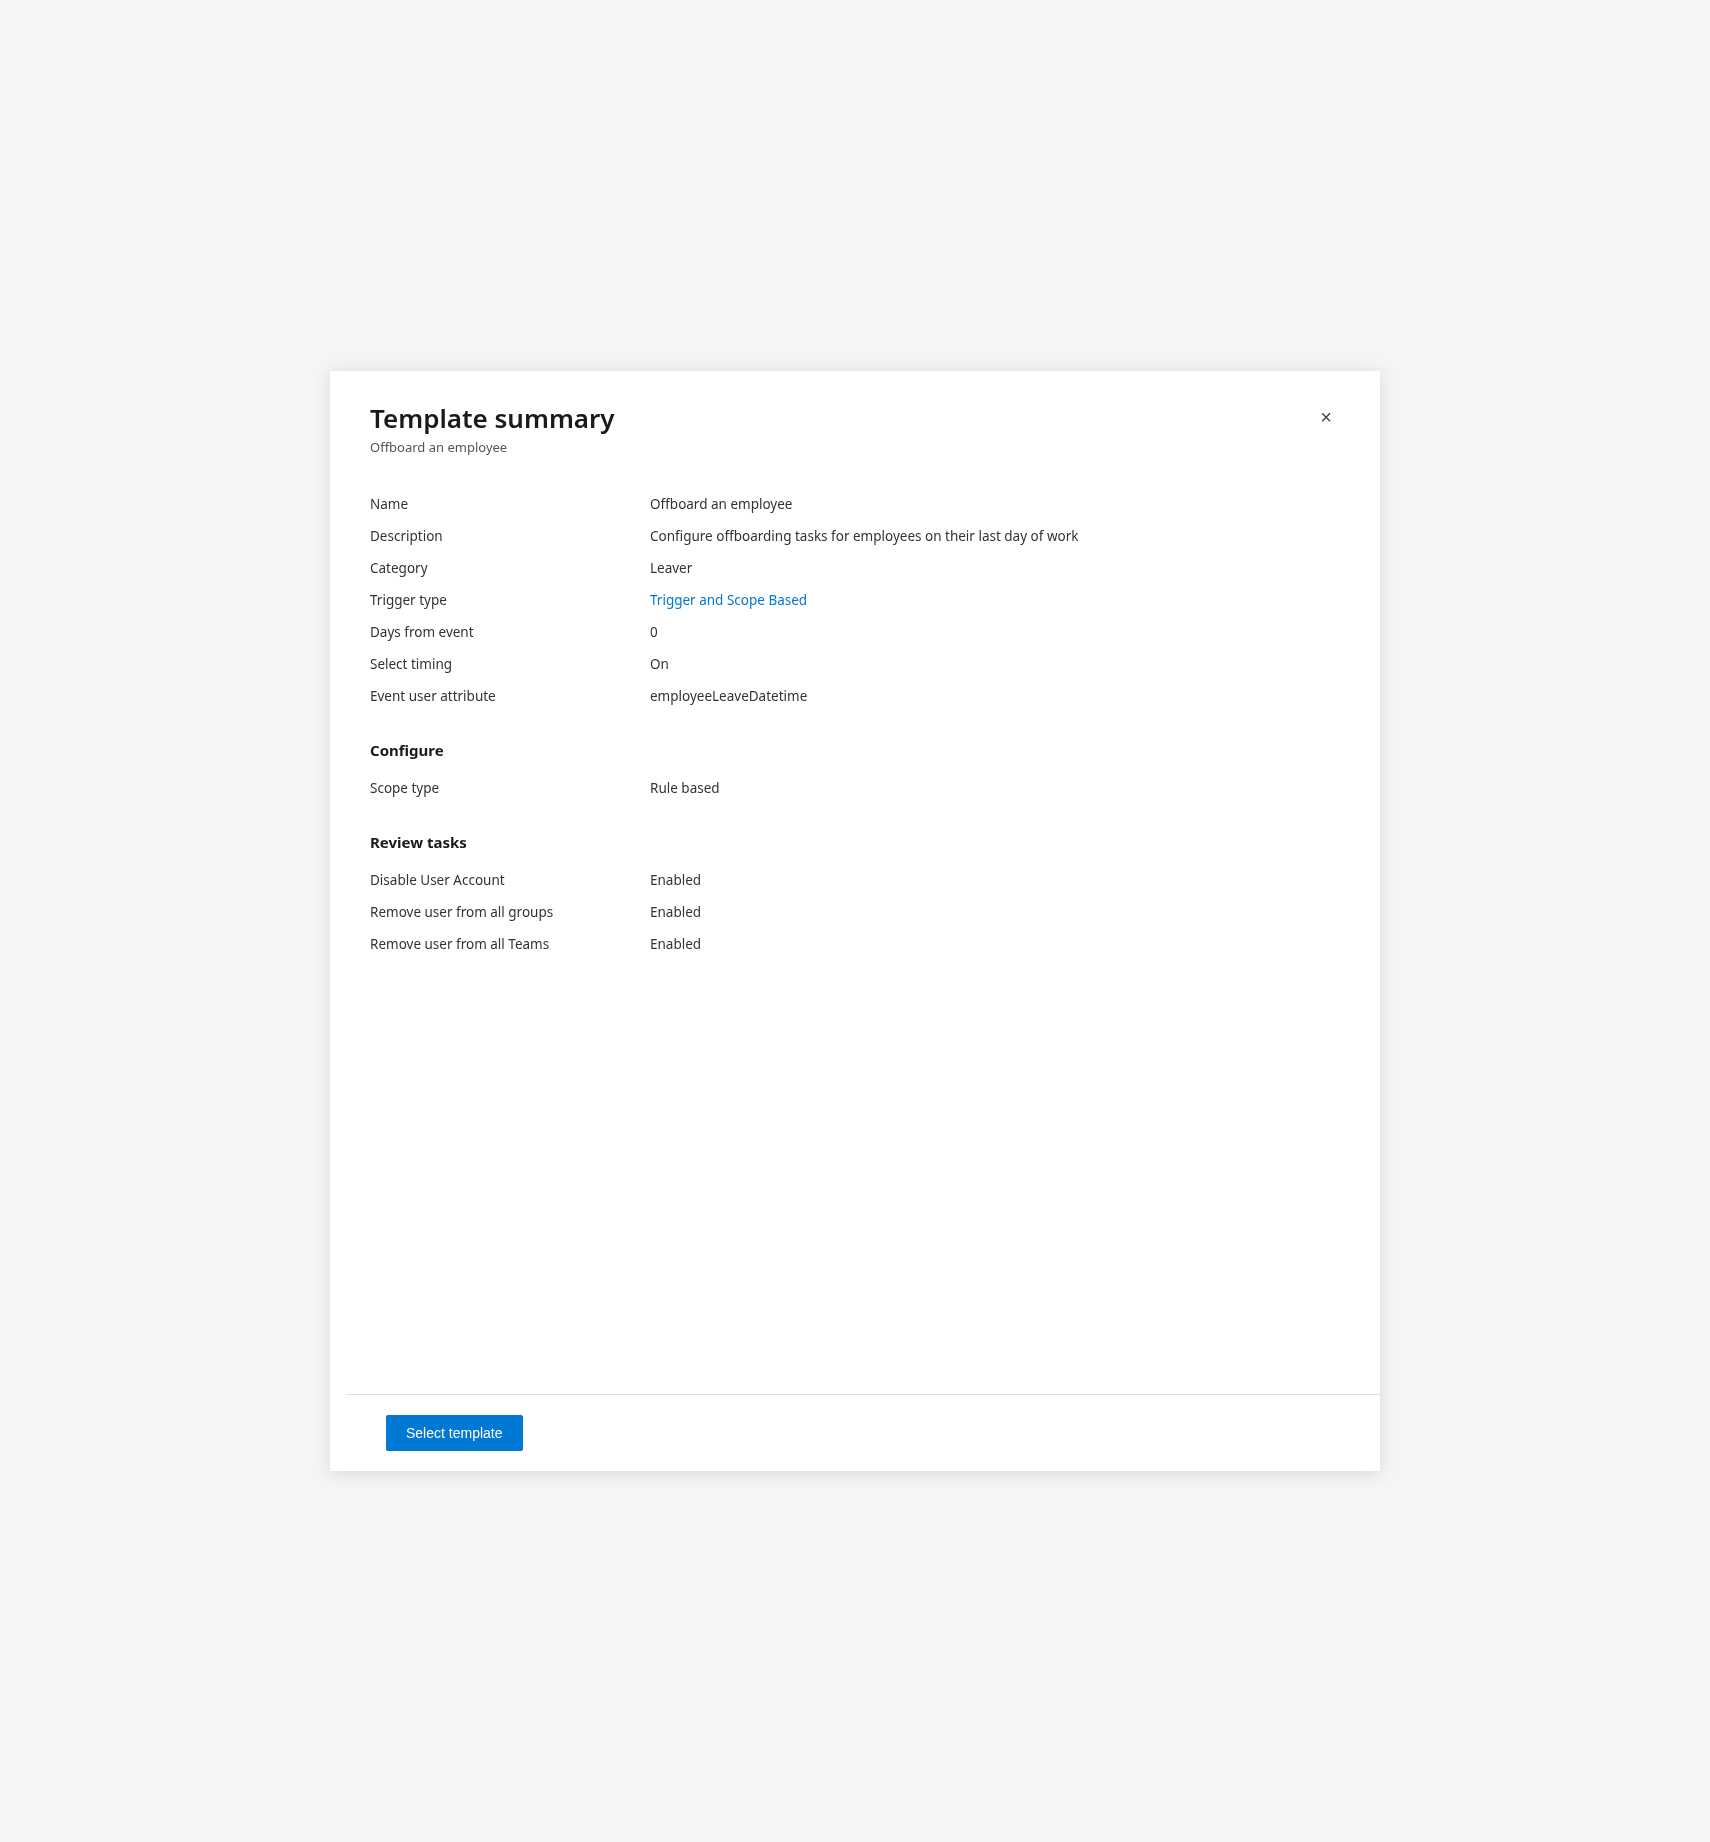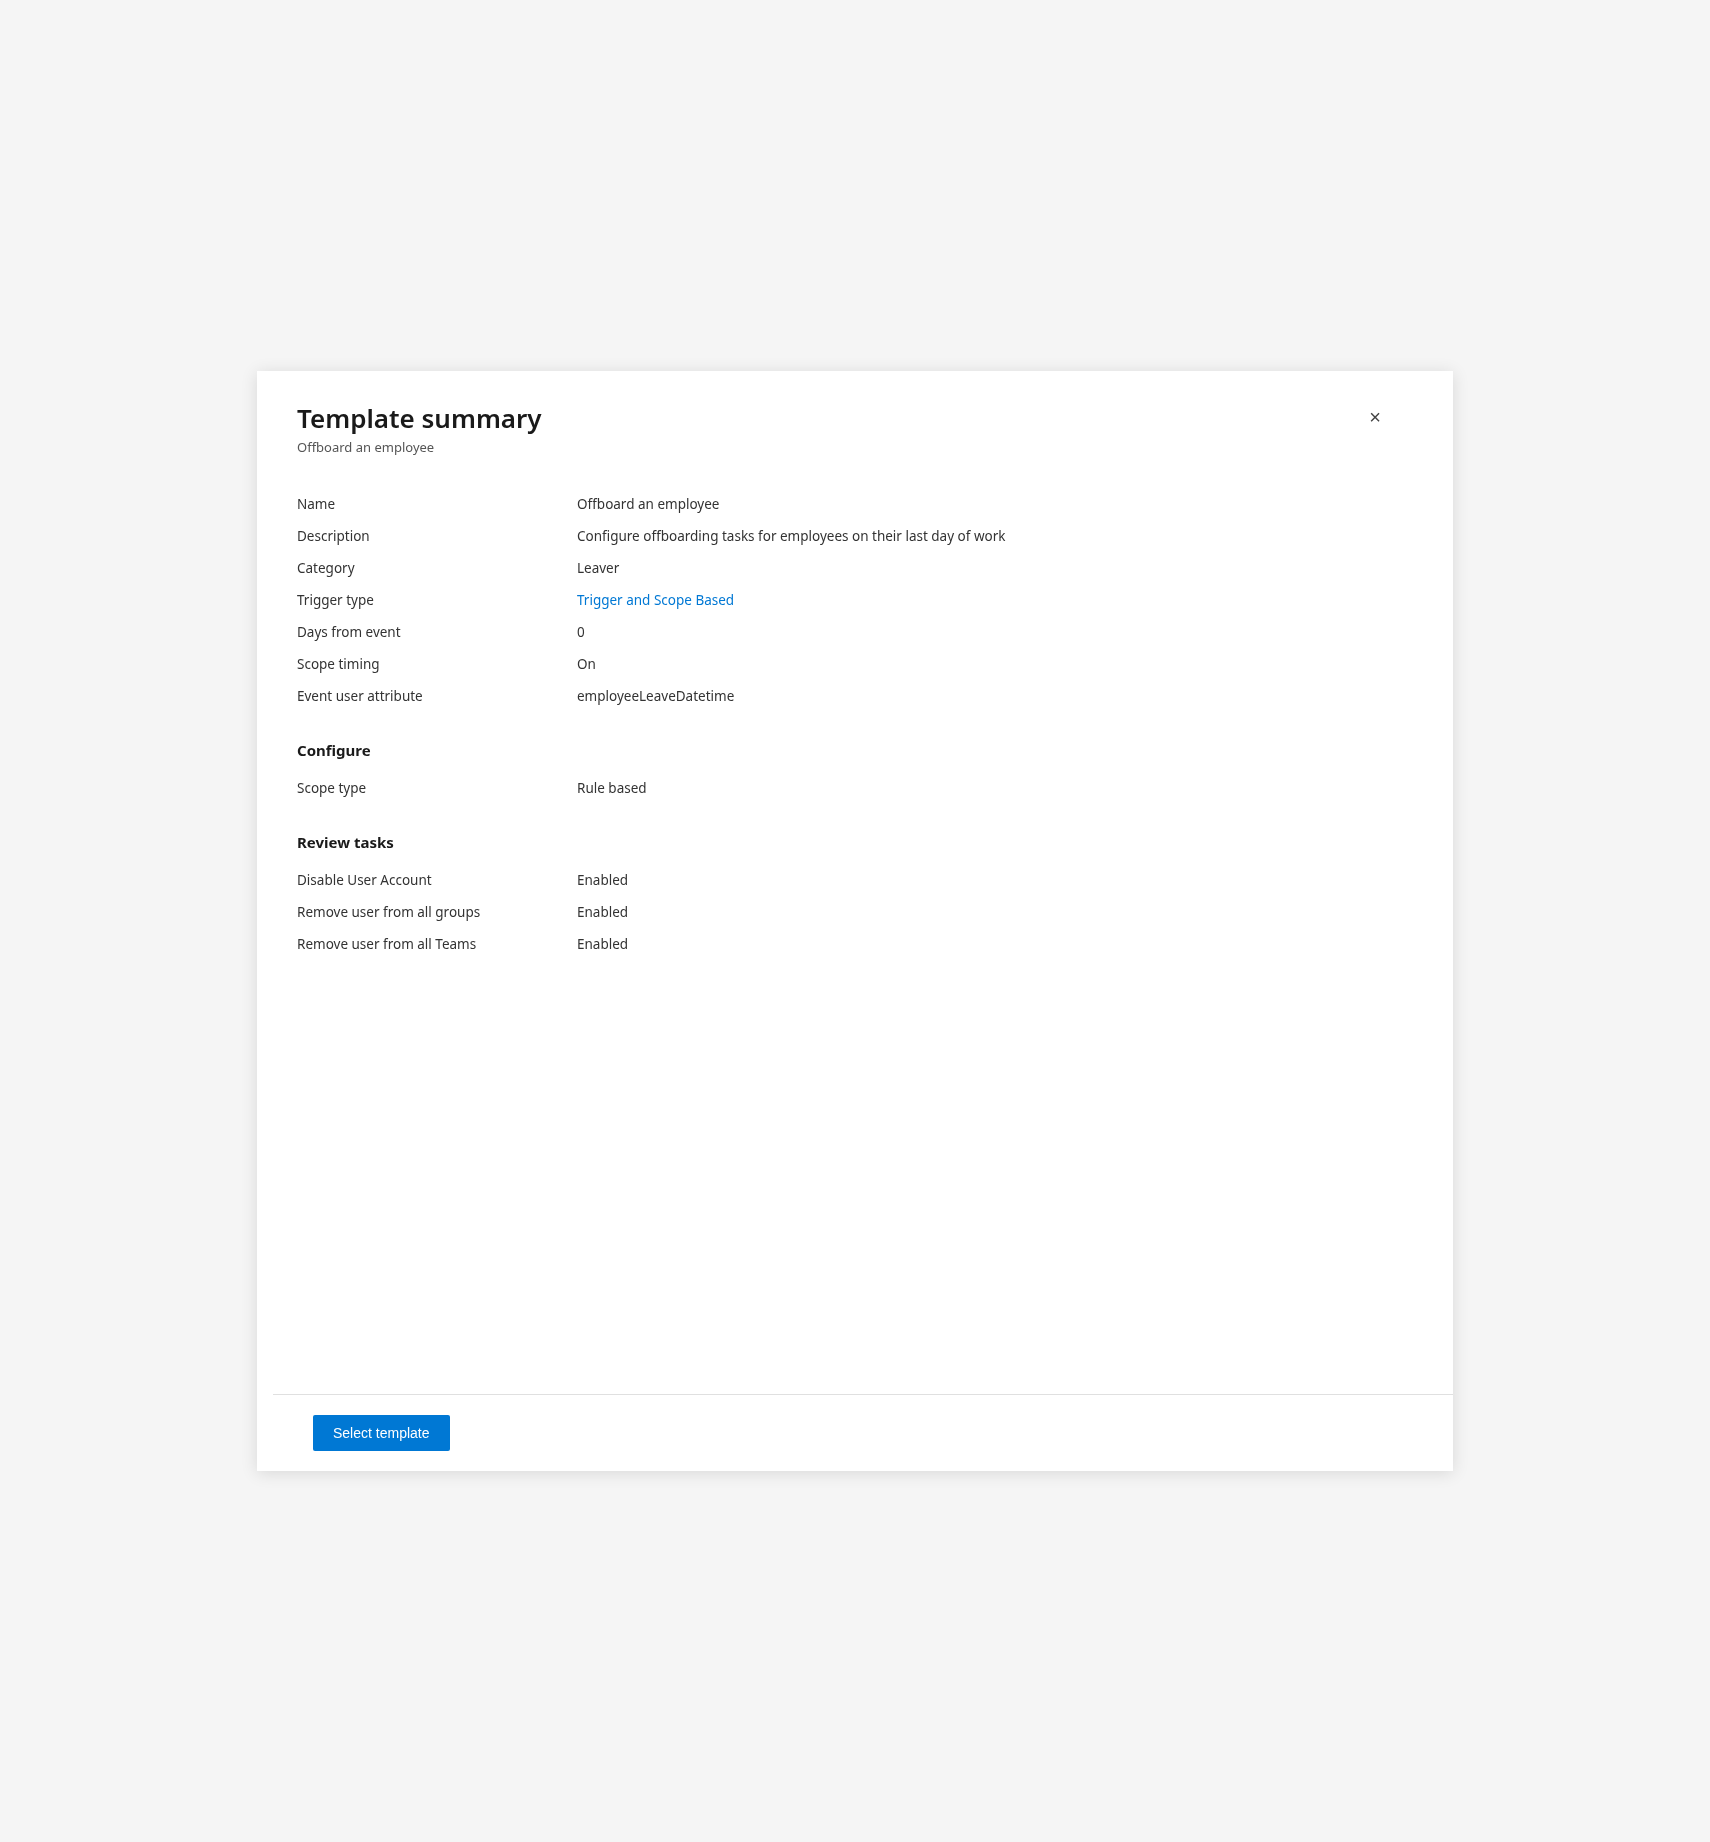--- a/index.html
+++ b/index.html
@@ -12,24 +12,24 @@
       font-family: 'Segoe UI', system-ui, -apple-system, sans-serif;
       background: #f5f5f5;
       display: flex;
       justify-content: center;
       align-items: center;
       min-height: 100vh;
     }
 
     .panel {
       background: #ffffff;
-      width: 1196px;
+      width: 1050px;
       min-height: 1100px;
       position: relative;
-      padding: 32px 64px 100px 40px;
+      padding: 32px 40px 100px 40px;
       box-shadow: 0 2px 16px rgba(0,0,0,0.12);
     }
 
     .panel-header {
       display: flex;
       justify-content: space-between;
       align-items: flex-start;
       margin-bottom: 32px;
     }
 
@@ -134,21 +134,21 @@
   </div>
   <div class="field-row">
     <span class="field-label">Trigger type</span>
     <span class="field-value link-style">Trigger and Scope Based</span>
   </div>
   <div class="field-row">
     <span class="field-label">Days from event</span>
     <span class="field-value">0</span>
   </div>
   <div class="field-row">
-    <span class="field-label">Scope timing</span>
+    <span class="field-label">Select timing</span>
     <span class="field-value">On</span>
   </div>
   <div class="field-row">
     <span class="field-label">Event user attribute</span>
     <span class="field-value">employeeLeaveDatetime</span>
   </div>
 
   <div class="section-heading">Configure</div>
 
   <div class="field-row">

